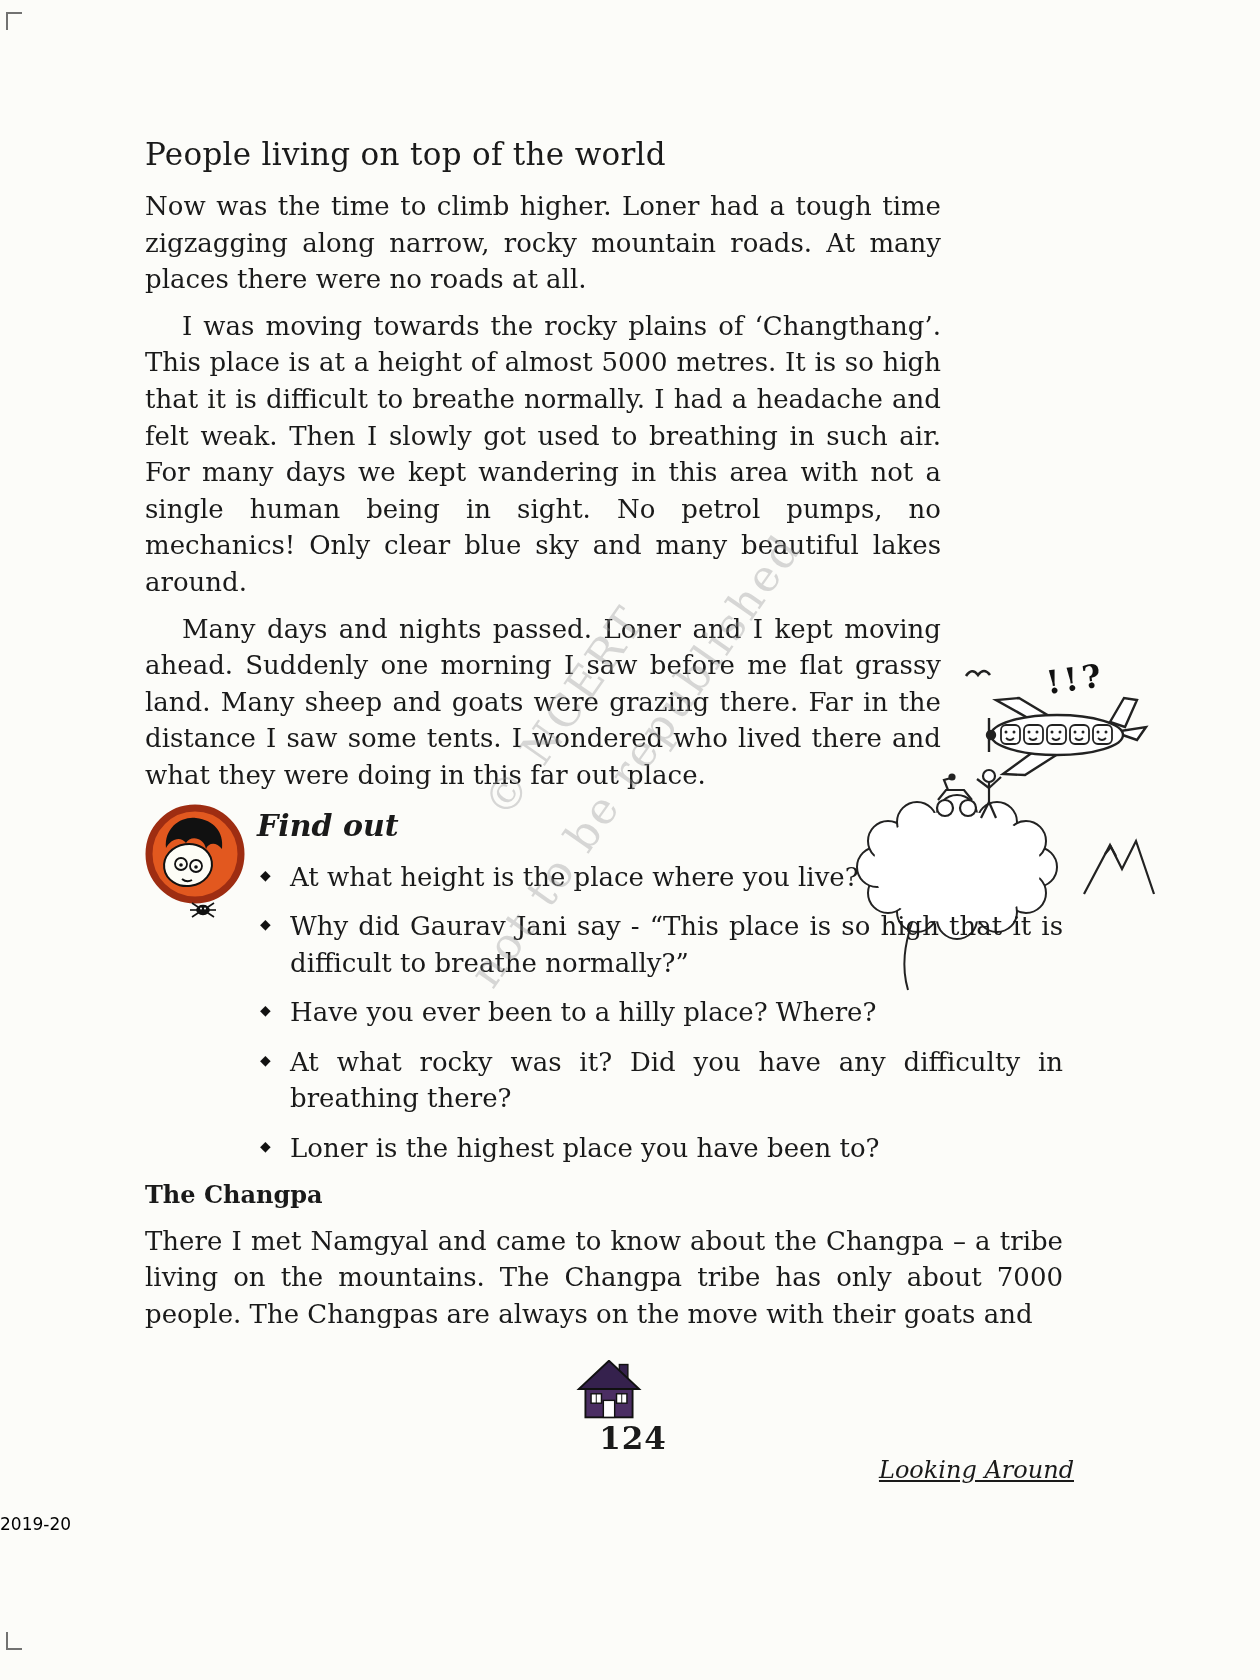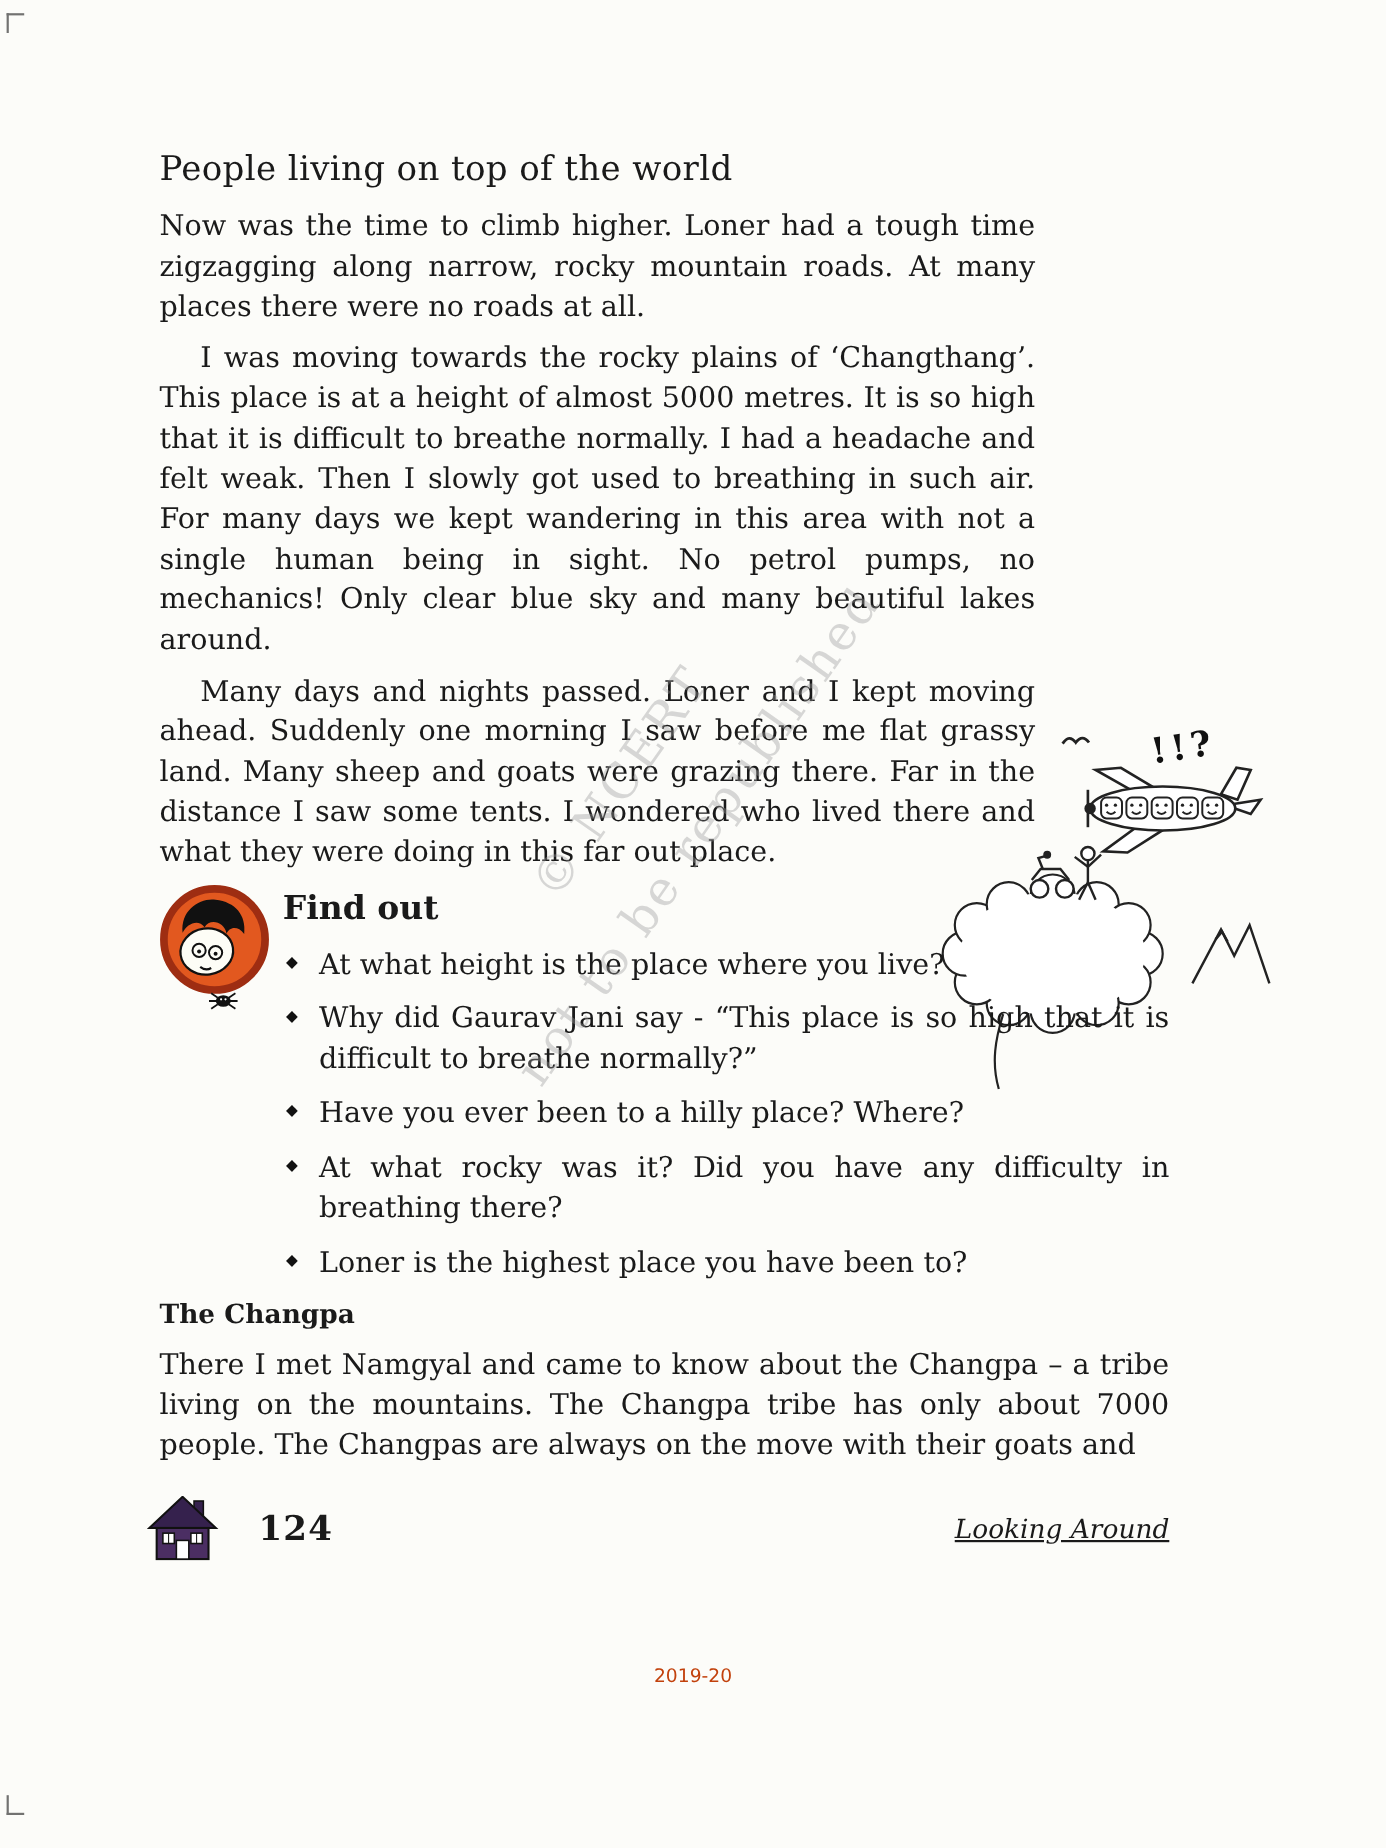--- a/index.html
+++ b/index.html
@@ -35,37 +35,37 @@
   .para{
     font-size:26px;line-height:36.6px;margin:0 0 10px;text-align:justify;
     hyphens:none;
   }
   .para.narrow{width:796px;}
   .para.indent{text-indent:37px;}
 
   .findout{position:relative;margin-top:14px;min-height:118px;}
   .findout-icon{position:absolute;left:-2px;top:-4px;width:104px;height:120px;}
   .findout-body{margin-left:112px;}
-  h2.findout-h{font-size:30px;font-weight:bold;margin:2px 0 16px;}
+  h2.findout-h{font-size:30px;font-weight:bold;margin:2px 0 16px;font-style:italic;}
   ul.questions{list-style:none;margin:0;padding:0;}
   ul.questions li{
     position:relative;font-size:26px;line-height:36.6px;margin:0 0 13px;
     padding-left:33px;text-align:justify;
   }
   .bullet{position:absolute;left:3px;top:9px;font-size:14px;line-height:14px;color:#111;}
 
   h2.changpa-h{font-size:24px;font-weight:bold;margin:12px 0 14px;}
 
   
-  .footer{position:absolute;left:145px;top:1360px;width:918px;z-index:2;display:flex;align-items:center;}
+  .footer{position:absolute;left:156px;top:1360px;width:918px;z-index:2;display:flex;align-items:center;flex-direction:column;}
   .house-icon{width:66px;height:60px;margin-left:-12px;flex:0 0 auto;}
   .pagenum{font-size:31px;font-weight:bold;margin-left:36px;letter-spacing:1px;}
   .running{margin-left:auto;font-style:italic;font-size:24px;text-decoration:underline;}
-  .edition{position:absolute;left:0;top:1514px;width:1260px;text-align:center;z-index:2;
-    font-size:17px;font-family:"DejaVu Sans", sans-serif;color:#c2410c;}
+  .edition{position:absolute;left:0;top:1514px;width:1260px;text-align:left;z-index:2;
+    font-size:17px;font-family:"DejaVu Sans", sans-serif;color:#000000;}
 </style>
 </head>
 <body>
 
 <div class="page-root">
 
   <div class="crop tl"></div>
   <div class="crop bl"></div>
 
   <div class="watermark">

